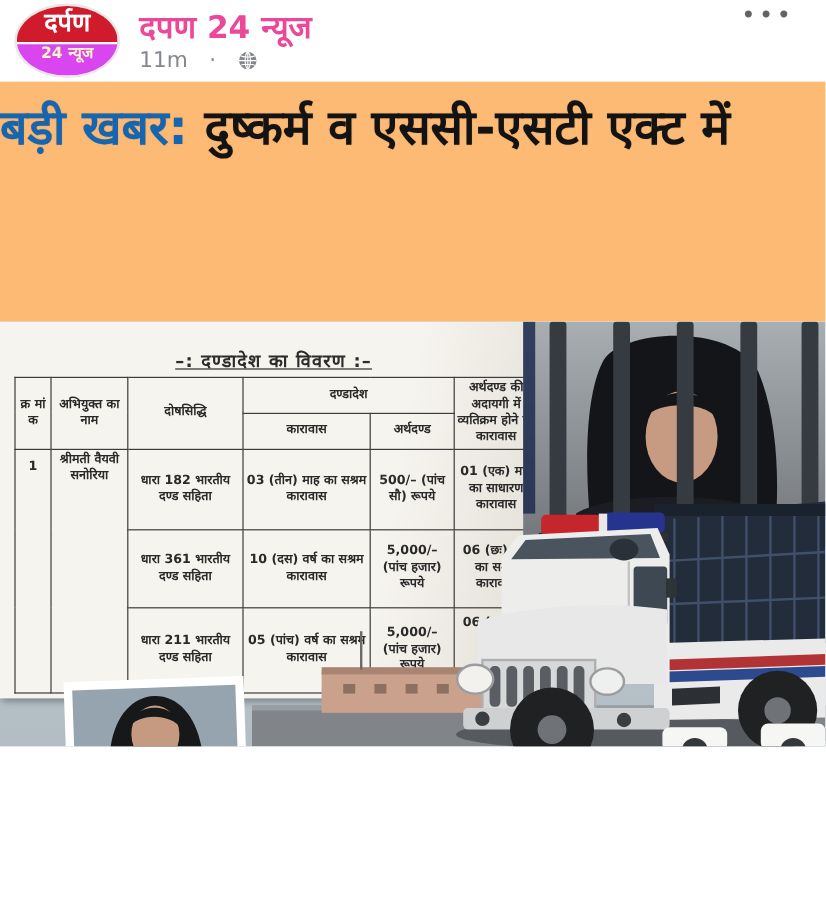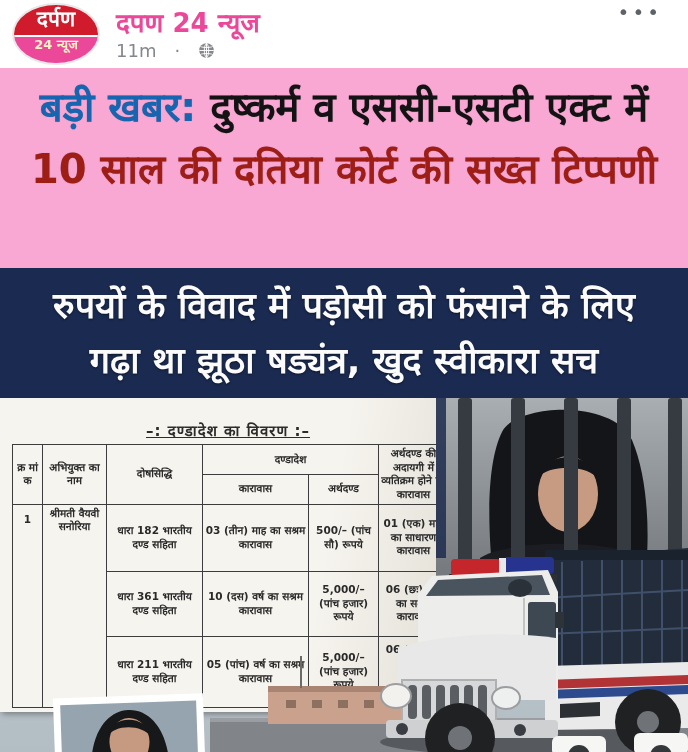--- a/index.html
+++ b/index.html
@@ -12,29 +12,29 @@
 
   
   .post-header{position:relative;height:68px;background:#fff;}
   .avatar{
     position:absolute;left:12px;top:3px;width:88px;height:62px;border-radius:50%;
     overflow:hidden;border:2px solid #e8e8e8;box-sizing:border-box;
     display:flex;flex-direction:column;cursor:pointer;
   }
   .avatar .half-top{flex:1.15;background:#cf1b2b;display:flex;align-items:center;justify-content:center;
     color:#fff;font-weight:bold;font-size:21px;line-height:1;border-bottom:2px solid #fff;}
-  .avatar .half-bottom{flex:1;background:#ec4899;display:flex;align-items:flex-start;justify-content:center;
+  .avatar .half-bottom{flex:1;background:#d946ef;display:flex;align-items:flex-start;justify-content:center;
     color:#fdf3c4;font-weight:bold;font-size:13px;line-height:1.2;}
   .page-name{position:absolute;left:116px;top:4px;font-size:26px;font-weight:bold;color:#ec4899;cursor:pointer;}
   .post-meta{position:absolute;left:116px;top:40px;font-size:18px;color:#84878c;display:flex;align-items:center;gap:18px;}
   .globe{width:17px;height:17px;display:inline-block;}
   .menu-dots{position:absolute;right:26px;top:0px;font-size:20px;letter-spacing:3px;color:#5f6368;cursor:pointer;}
 
   
-  .headline{position:relative;height:200px;background:#f9a8d4;text-align:center;padding-top:8px;box-sizing:border-box;cursor:pointer;}
+  .headline{position:relative;height:200px;background:#fdba74;padding-top:8px;box-sizing:border-box;cursor:pointer;}
   .hl-line{font-weight:800;font-size:40px;line-height:62px;white-space:nowrap;color:#131313;
     text-shadow:0 0 1px rgba(0,0,0,.25);}
   .hl-prefix{color:#1665b1;}
   .hl-red{color:#9e1d14;}
 
   
   .banner{position:relative;height:130px;background:#1a2a50;text-align:center;padding-top:10px;box-sizing:border-box;cursor:pointer;}
   .bn-line{color:#fbfbfb;font-weight:800;font-size:36px;line-height:55px;white-space:nowrap;
     text-shadow:0 1px 2px rgba(0,0,0,.5);}
 
@@ -70,27 +70,22 @@
       </svg>
     </div>
     <div class="menu-dots">•••</div>
   </div>
 
   <div class="headline">
     <div class="hl-line">
       <span class="hl-prefix">बड़ी खबर:</span>
       <span>दुष्कर्म व एससी-एसटी एक्ट में</span>
     </div>
-    <div class="hl-line hl-red">10 साल की दतिया कोर्ट की सख्त टिप्पणी</div>
   </div>
 
-  <div class="banner">
-    <div class="bn-line">रुपयों के विवाद में पड़ोसी को फंसाने के लिए</div>
-    <div class="bn-line">गढ़ा था झूठा षड्यंत्र, खुद स्वीकारा सच</div>
-  </div>
 
   <div class="collage">
     <div class="paper"></div>
     <div class="vt-title">–: दण्डादेश का विवरण :–</div>
 
     <table class="vt">
       <colgroup>
         <col style="width:30px">
           <col style="width:64px">
           <col style="width:96px">

